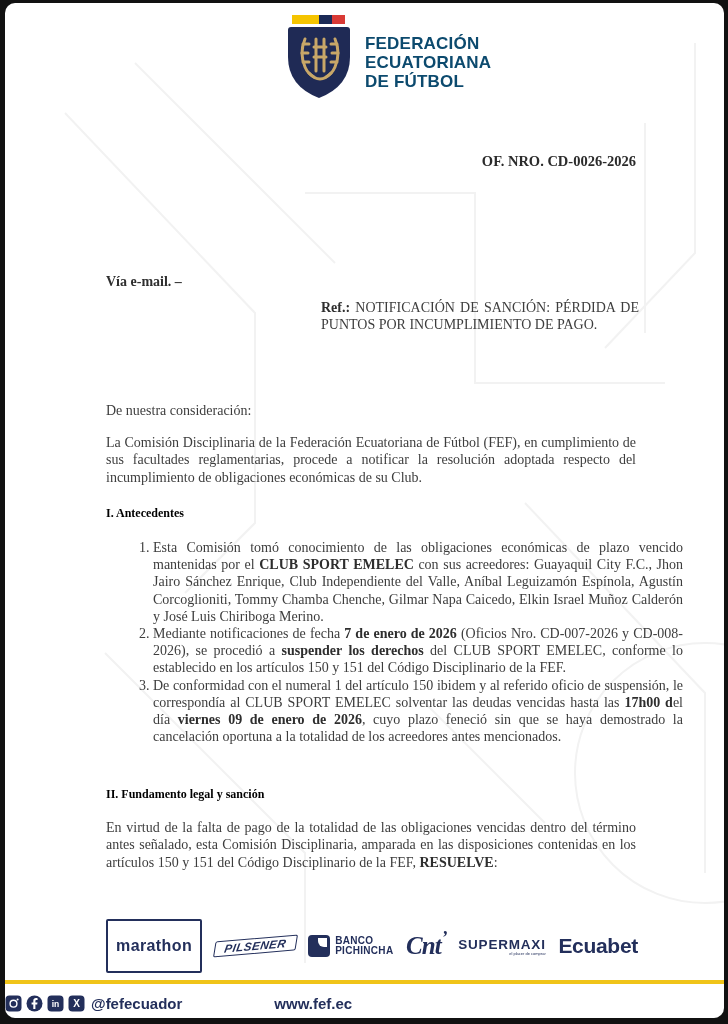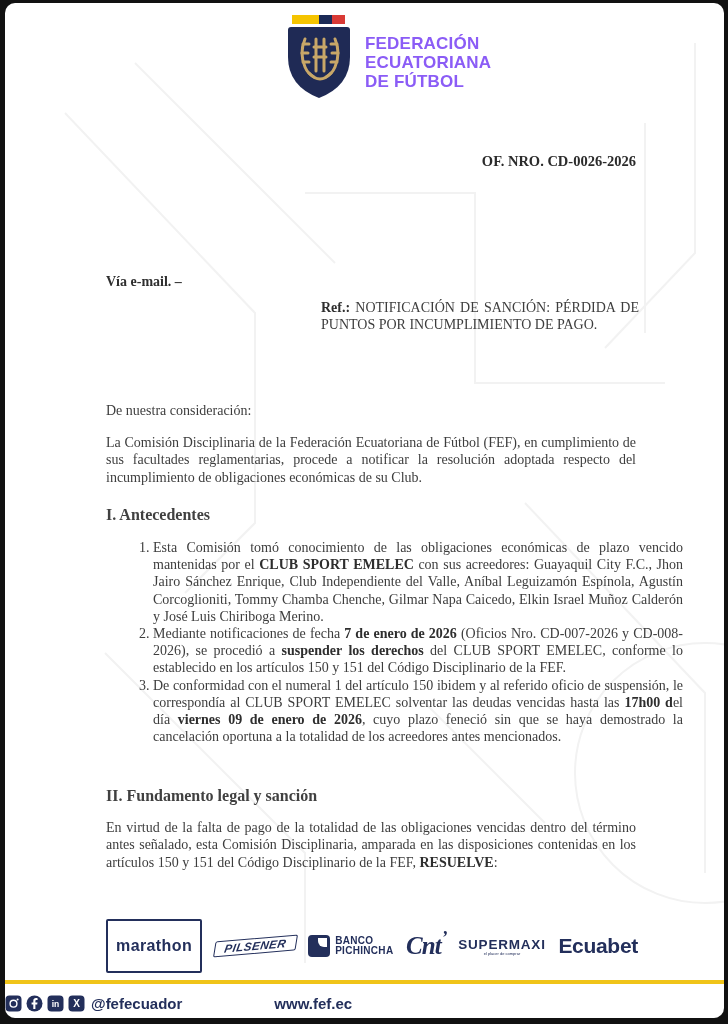--- a/index.html
+++ b/index.html
@@ -12,35 +12,35 @@
     position:absolute;left:5px;top:3px;right:4px;bottom:6px;
     background:#ffffff;border-radius:10px;overflow:hidden;
   }
   .abs{position:absolute;}
   
   .watermark{position:absolute;inset:0;pointer-events:none;}
   
   .org-name{
     left:360px;top:31px;
     font-family:"Liberation Sans", sans-serif;font-weight:700;
-    font-size:17px;line-height:19px;color:#8b5cf6;letter-spacing:0.2px;
+    font-size:17px;line-height:19px;color:#0c4a6e;letter-spacing:0.2px;
   }
   
   .t{font-size:14px;color:#3d3d3d;line-height:17.4px;}
   b{font-weight:700;color:#2e2e2e;}
   .bold{font-weight:700;color:#2e2e2e;}
   .justify{text-align:justify;}
   .date{left:101px;top:116px;}
   .ref-number{left:101px;top:150px;width:530px;text-align:right;font-weight:700;color:#2b2b2b;font-size:14.5px;}
   .addressee{left:101px;top:222px;line-height:16.5px;}
   .via{left:101px;top:270px;}
   .subject{left:316px;top:296px;width:318px;}
   .greeting{left:101px;top:399px;}
   .intro{left:101px;top:431px;width:530px;}
-  .sec-title{left:101px;font-weight:700;color:#404040;font-size:16px;}
+  .sec-title{left:101px;font-weight:700;color:#000000;font-size:12px;}
   .sec1{top:503px;}
   .sec2{top:784px;}
   .list{left:101px;top:536px;width:530px;margin:0;padding:0 0 0 47px;}
   .list li{text-align:justify;font-size:14px;color:#3d3d3d;line-height:17.2px;}
   .fundamento{left:101px;top:816px;width:530px;}
   
   .sponsors{
     left:101px;top:922px;width:532px;height:42px;
     display:flex;align-items:center;justify-content:space-between;
     color:#232f5b;font-family:"Liberation Sans", sans-serif;
@@ -50,21 +50,21 @@
   .sp-pilsener{border:1.5px solid #232f5b;transform:skew(-14deg) rotate(-5deg);
     padding:1px 9px;font-style:italic;font-weight:700;font-size:11.5px;letter-spacing:0.4px;border-radius:2px;}
   .sp-banco{display:flex;align-items:center;gap:5px;}
   .sp-banco .bp-icon{width:22px;height:22px;background:#232f5b;border-radius:4px;position:relative;}
   .sp-banco .bp-icon::after{content:"";position:absolute;right:3px;top:3px;width:9px;height:9px;
     background:#fff;border-bottom-left-radius:6px;}
   .sp-banco .bp-text{font-weight:800;font-size:10px;line-height:10.5px;letter-spacing:0.3px;}
   .sp-cnt{font-style:italic;font-weight:700;font-size:25px;font-family:"Liberation Serif", serif;
     letter-spacing:-1px;position:relative;padding-right:5px;text-align:right;}
   .sp-cnt .tick{position:absolute;right:-1px;top:-4px;font-size:18px;}
-  .sp-supermaxi{text-align:center;}
+  .sp-supermaxi{text-align:right;}
   .sp-supermaxi .main{font-weight:800;font-size:13.5px;letter-spacing:0.8px;}
   .sp-supermaxi .tag{font-size:4px;line-height:4px;color:#232f5b;}
   .sp-ecuabet{font-weight:800;font-size:21px;letter-spacing:-0.3px;}
   
   .yellow-line{left:0;right:0;top:977px;height:4px;background:#f0c419;}
   .footer{
     left:0;right:0;top:986px;height:28px;display:flex;align-items:center;
     justify-content:flex-start;gap:92px;color:#232f5b;
     font-family:"Liberation Sans", sans-serif;font-weight:700;font-size:15px;
   }

